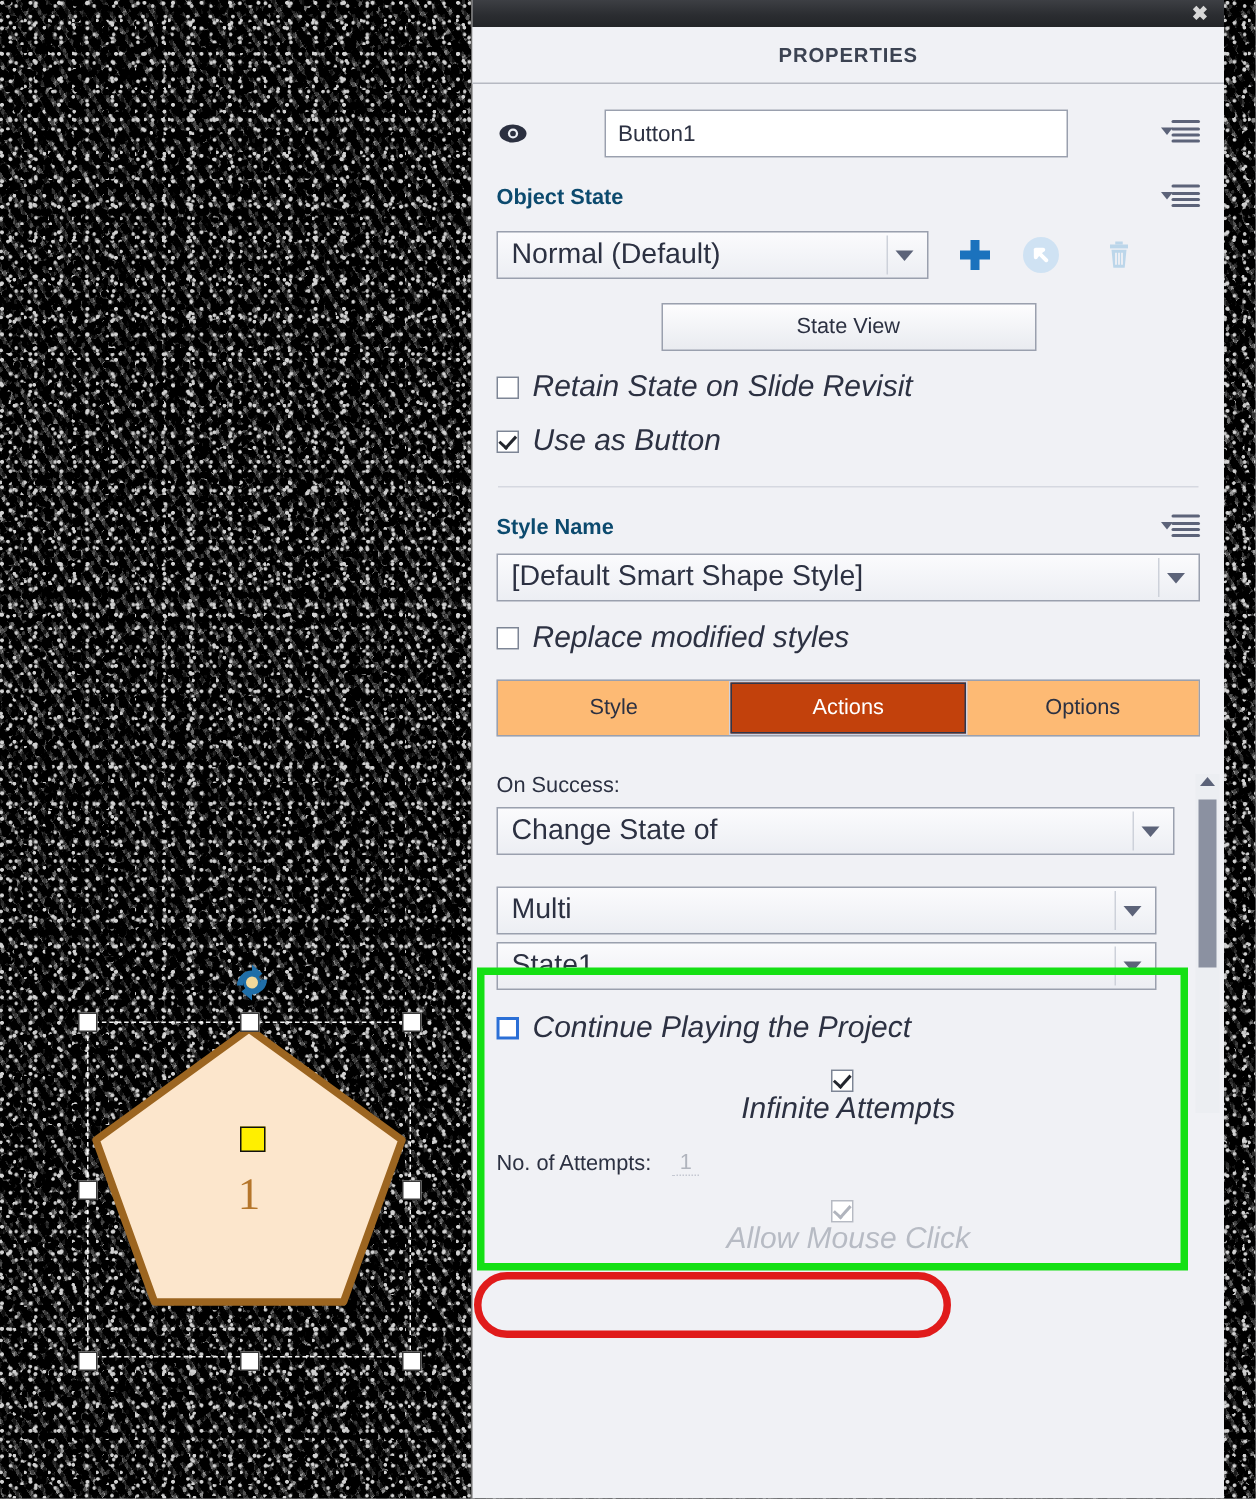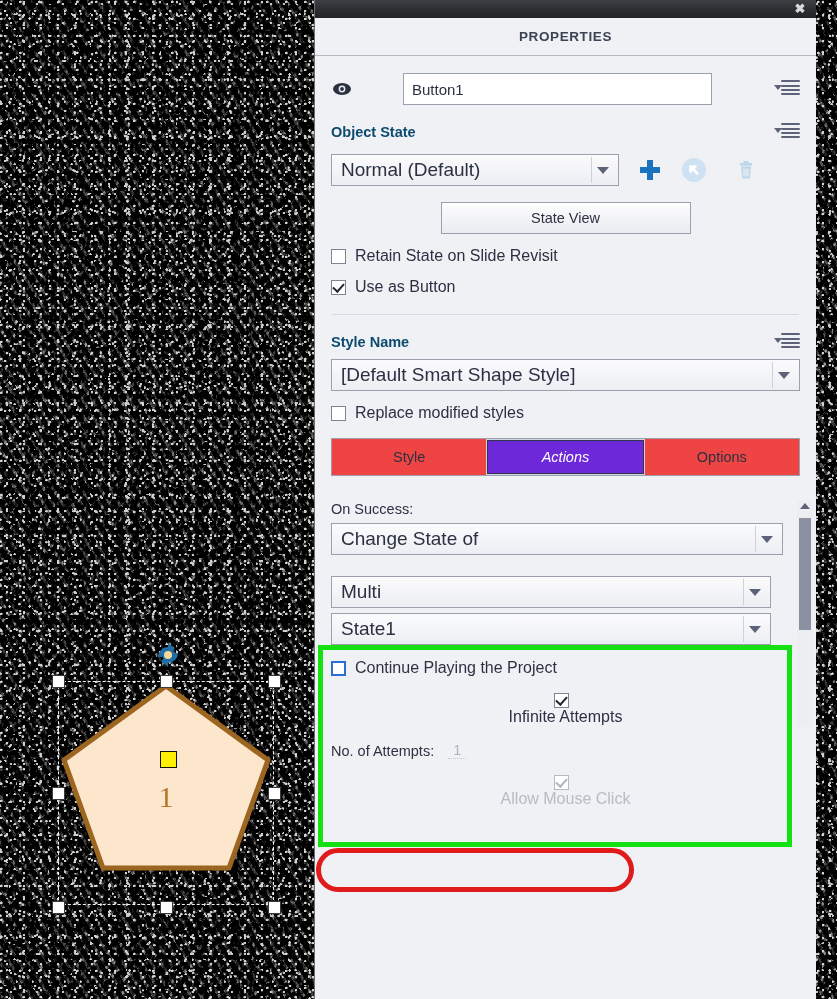--- a/index.html
+++ b/index.html
@@ -128,32 +128,32 @@
   #stateview{width:250px;margin:15px auto 0 auto;}
 
   .cbrow{display:flex;align-items:center;margin-top:13px;cursor:pointer;}
   .cb{width:15px;height:15px;border:1px solid #7d8595;background:#fff;flex:none;
     margin-right:9px;position:relative;box-sizing:border-box;}
   .cb.on::after{content:"";position:absolute;left:3px;top:0px;width:5px;height:9px;
     border:solid #23262e;border-width:0 2px 2px 0;transform:rotate(42deg);}
   .cb.focus{border:2px solid #2b6fd6;}
   .cb.dis{border-color:#b6bac3;}
   .cb.dis.on::after{border-color:#b0b4bd;}
-  .cbrow .lb{font-size:16px;color:#2c3142;}
+  .cbrow .lb{font-size:20px;color:#2c3142;font-style:italic;}
   .cbrow.dis .lb{color:#b7bbc4;}
 
   .divider{height:1px;background:#d5d8e0;margin:18px 1px 0 1px;}
 
   #styledd{width:100%;margin-top:8px;}
 
   .tabs{display:flex;margin-top:16px;border:1px solid #9aa0ae;box-sizing:border-box;height:38px;
     background:#ced3e2;}
   .tab{flex:1;display:flex;align-items:center;justify-content:center;
-    font-size:14.5px;color:#2c3142;cursor:pointer;background:#ef4444;}
-  .tab.active{background:#6d28d9;color:#fff;border:1px solid #31364a;margin:1px;font-style:italic;}
+    font-size:14.5px;color:#2c3142;cursor:pointer;background:#fdba74;}
+  .tab.active{background:#c2410c;color:#fff;border:1px solid #31364a;margin:1px;}
 
   #scrollarea{position:relative;margin-top:25px;}
   .sublabel{font-size:14.5px;color:#2c3142;margin-top:4px;}
   #onsuccessdd{width:452px;margin-top:6px;}
   #targetdd{width:440px;margin-top:21px;}
   #statedd2{width:440px;margin-top:5px;}
 
   
   #sb{position:absolute;right:-13px;top:0;width:16px;height:226px;background:#eceef2;}
   #sbup{position:absolute;left:3px;top:2px;width:0;height:0;

